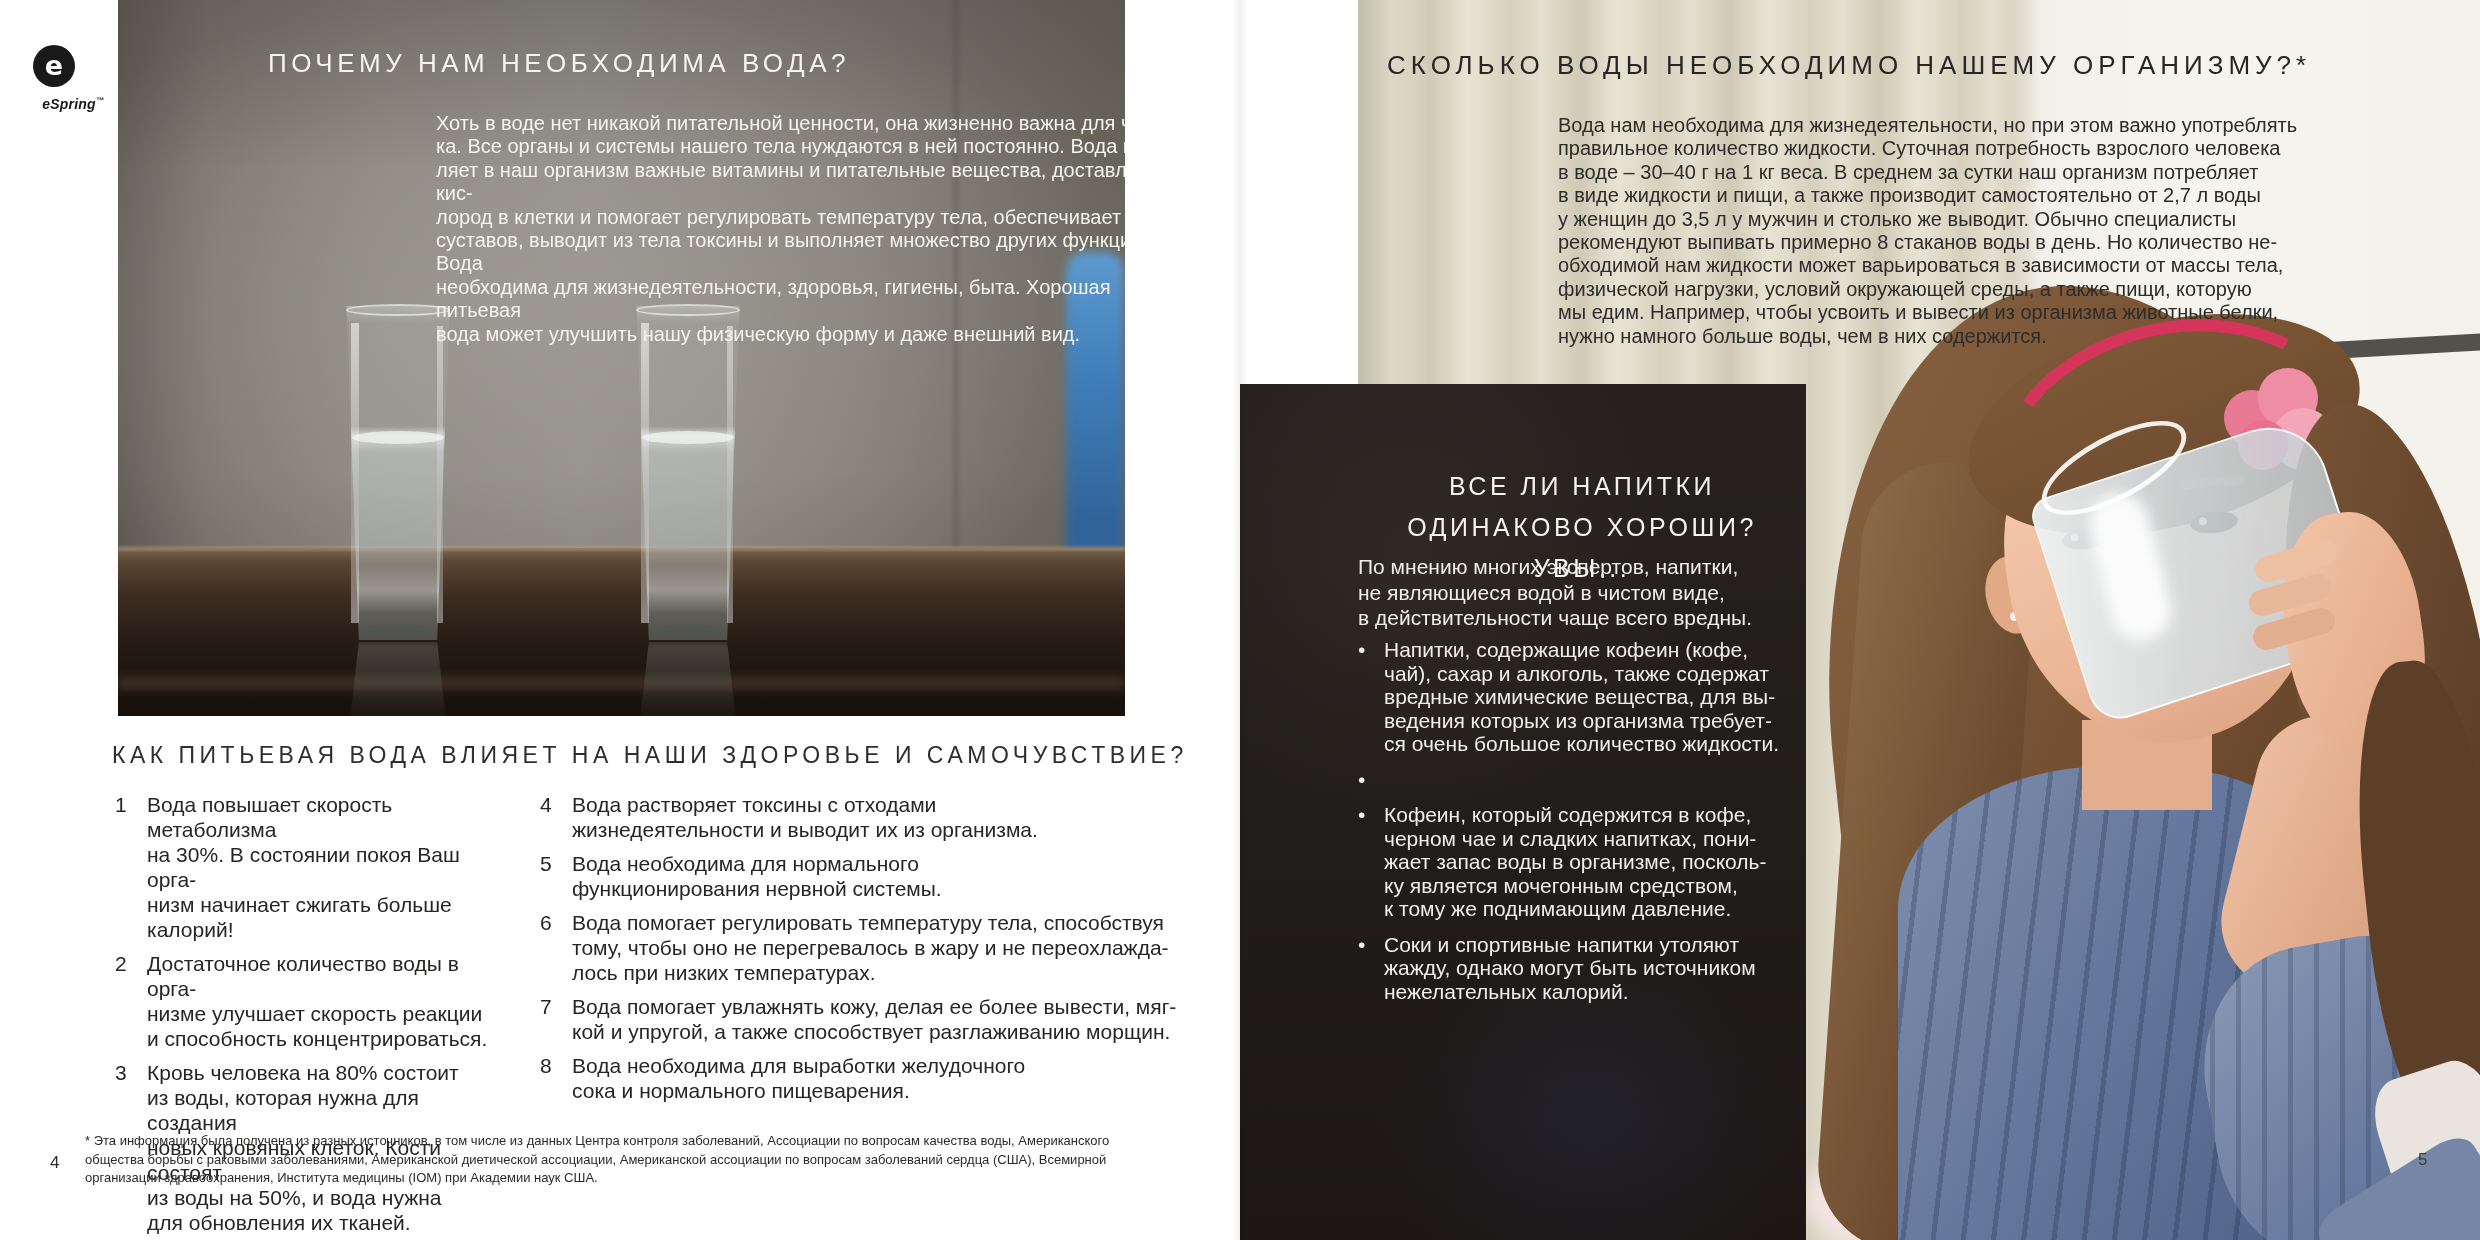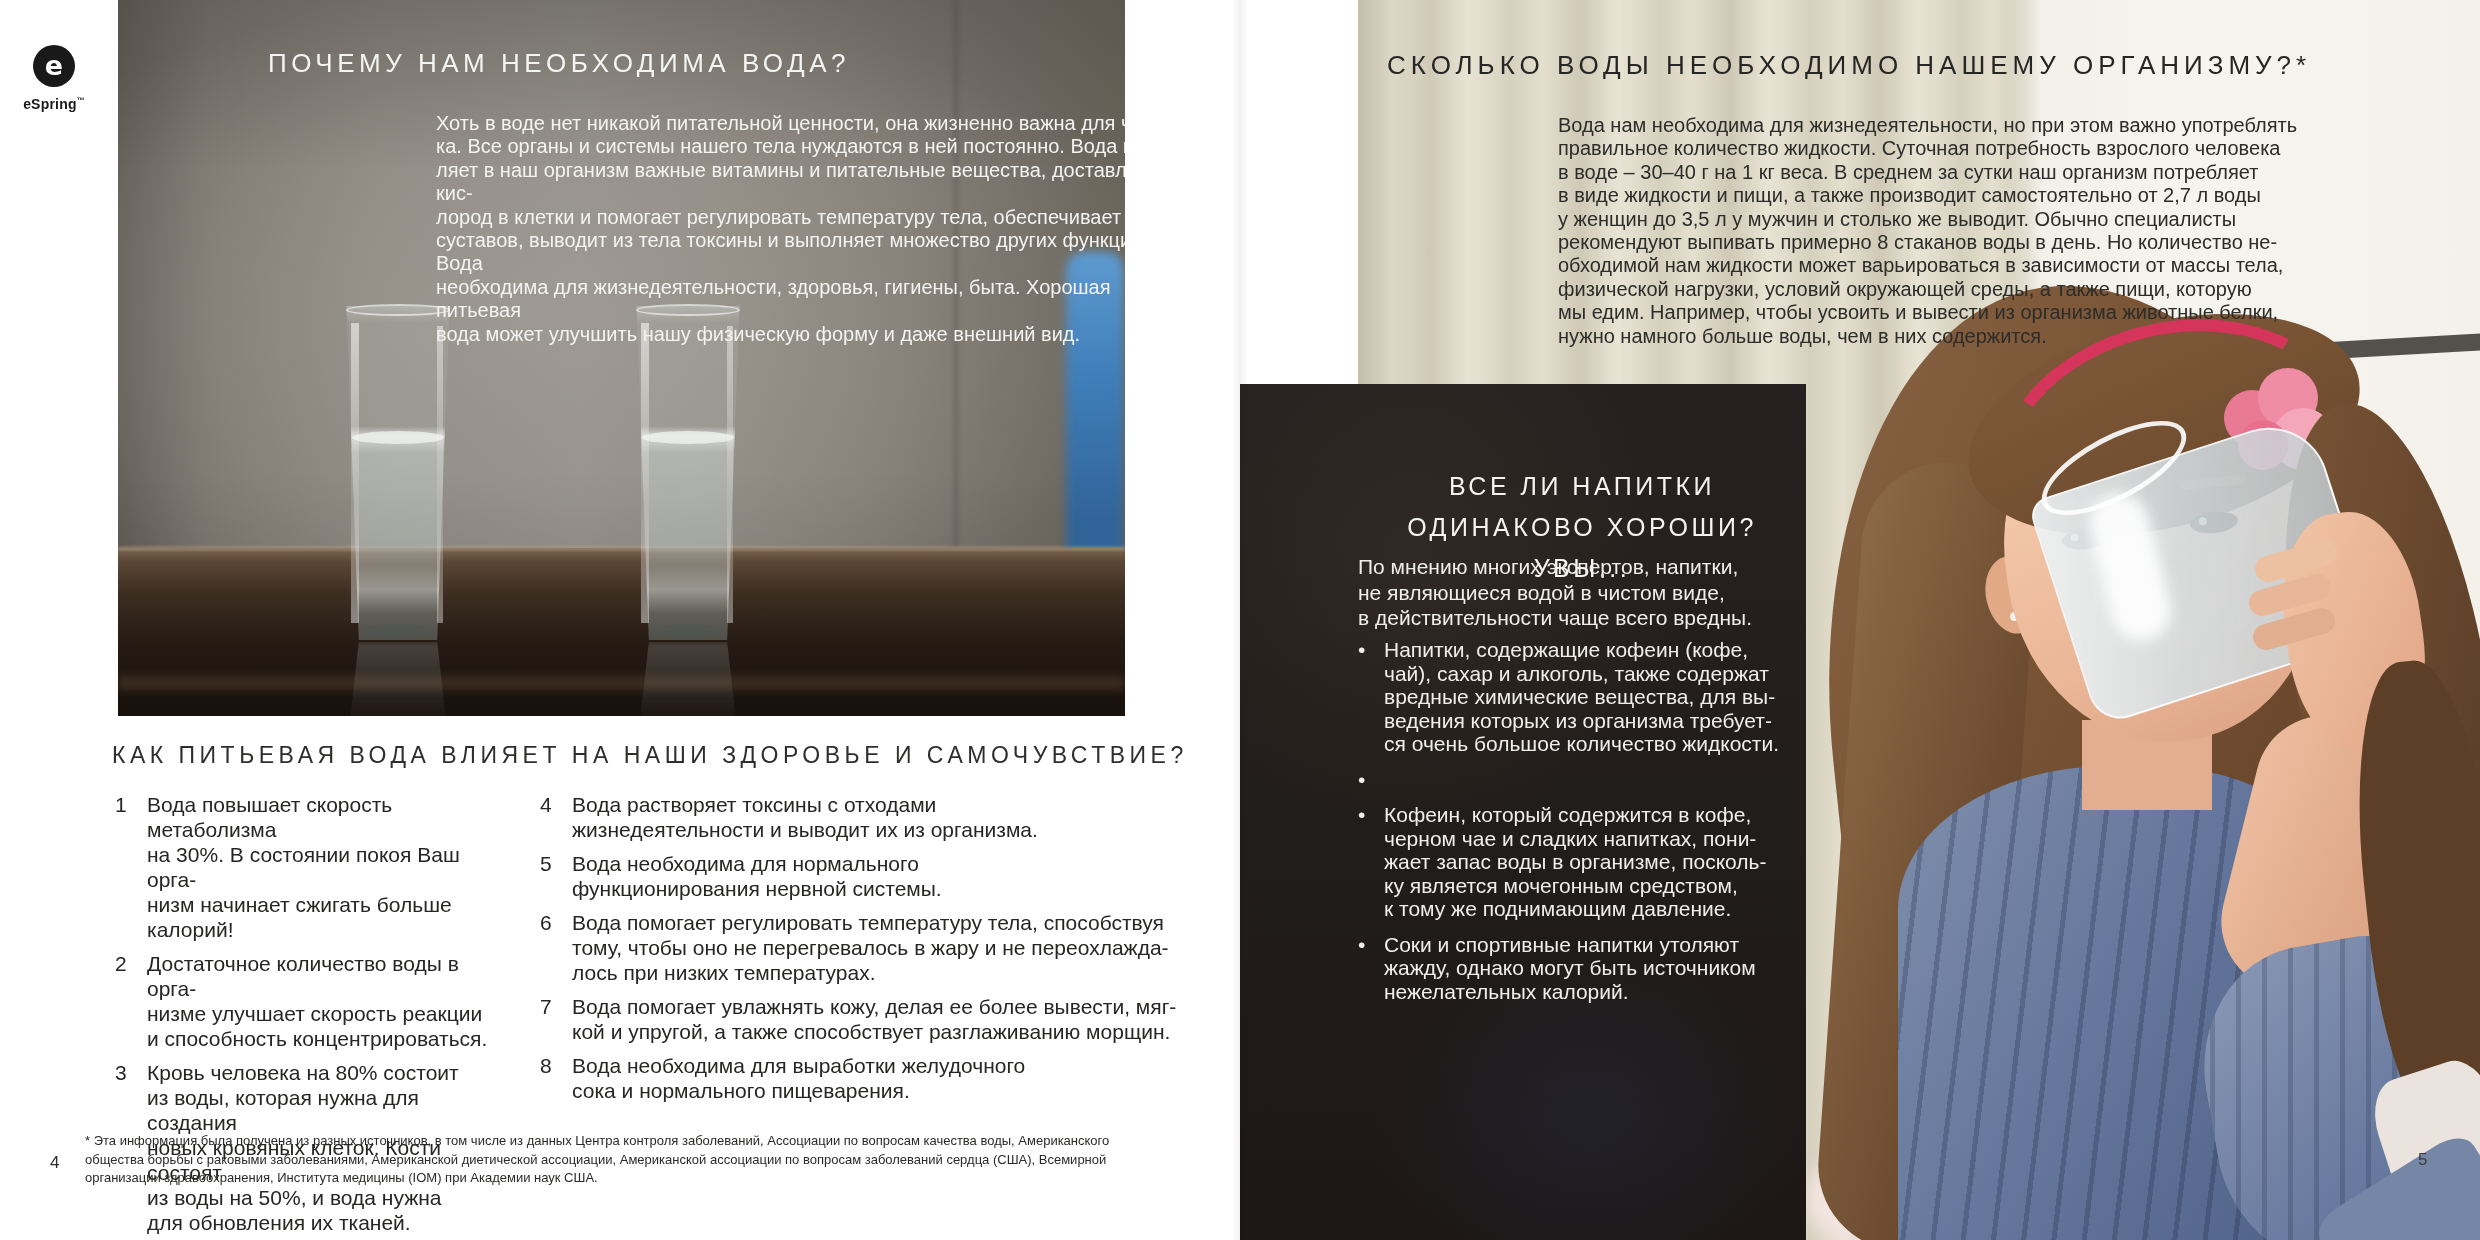--- a/index.html
+++ b/index.html
@@ -7,22 +7,22 @@
           font-family:"Liberation Sans",sans-serif;background:#ffffff;}
   .page{position:absolute;top:0;width:1240px;height:1240px;}
   .page-left{left:0;}
   .page-right{left:1240px;}
   .preline{white-space:pre-line;}
 
   
   .logo-circle{position:absolute;left:33px;top:45px;width:42px;height:42px;border-radius:50%;
     background:#191919;color:#ffffff;display:flex;align-items:center;justify-content:center;
     font-family:"DejaVu Sans",sans-serif;font-weight:bold;font-size:27px;line-height:1;padding-bottom:2px;box-sizing:border-box;}
-  .logo-name{position:absolute;left:4px;top:96px;width:100px;text-align:center;
-    font-size:14px;font-weight:bold;color:#191919;letter-spacing:0.2px;}
+  .logo-name{position:absolute;left:4px;top:96px;width:100px;text-align:right;
+    font-size:14px;font-weight:bold;color:#191919;letter-spacing:0.2px;font-style:italic;}
   .logo-name sup{font-size:8px;}
 
   
   .hero-photo{position:absolute;left:118px;top:0;width:1007px;height:716px;margin:0;overflow:hidden;
     background:
       linear-gradient(180deg, rgba(72,68,62,.38) 0%, rgba(0,0,0,0) 24%, rgba(0,0,0,0) 66%, rgba(45,40,34,.22) 100%),
       radial-gradient(90% 62% at 42% 44%, rgba(165,162,154,.55), rgba(0,0,0,0) 72%),
       linear-gradient(90deg,#5f5a53 0%,#7a756d 9%,#8c8880 26%,#94908a 46%,#8e8a82 60%,#837e76 74%,#716c64 90%,#696459 100%); text-decoration: underline;}
   .blue-object{position:absolute;left:948px;top:252px;width:58px;height:318px;border-radius:18px;
     background:linear-gradient(180deg,#5d9dd6 0%,#3d7fbe 40%,#2f649c 85%);filter:blur(5px);opacity:.95;}

